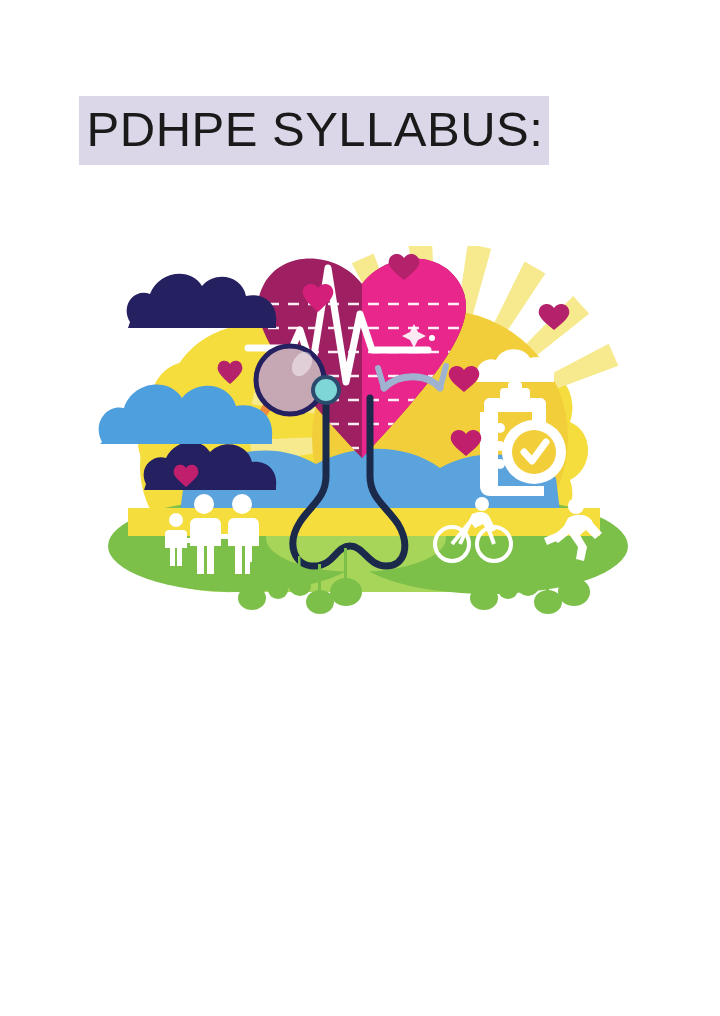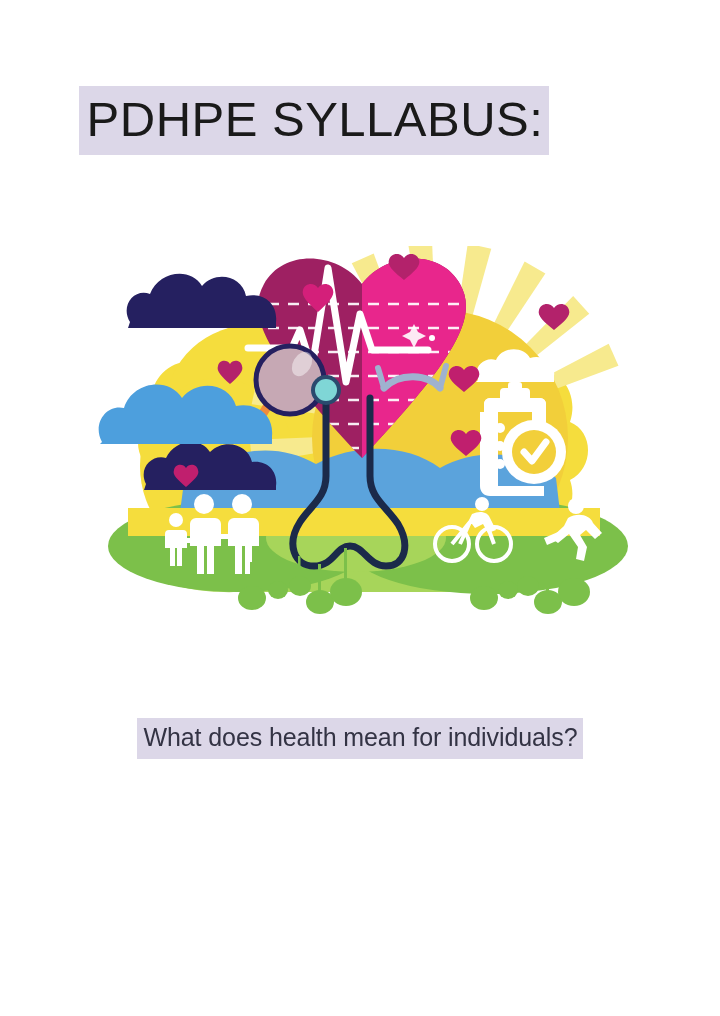--- a/index.html
+++ b/index.html
@@ -19,21 +19,21 @@
   .page {
     position: absolute;
     inset: 0;
     background: #ffffff;
   }
 
   
   .title-wrap {
     position: absolute;
     left: 0;
-    top: 86px;
+    top: 96px;
     width: 628px;
     text-align: center;
   }
   .title-text {
     display: inline-block;
     background: #dcd7e8;
     color: #1a1a1a;
     font-size: 49px;
     line-height: 1.28;
     letter-spacing: 0.5px;
@@ -326,17 +326,14 @@
         <g fill="#c01f6e">
           <path d="M378,188 c-4,-6 -13,-5 -15,2 c-2,6 5,12 15,20 c10,-8 17,-14 15,-20 c-2,-7 -11,-8 -15,-2 Z"></path>
         </g>
         <g fill="#c01f6e">
           <path d="M98,222 c-3,-5 -11,-4 -12,2 c-2,5 4,10 12,17 c8,-7 14,-12 12,-17 c-1,-6 -9,-7 -12,-2 Z"></path>
         </g>
       </g>
     </svg>
   </div>
 
-  <div class="caption-wrap">
-    <span class="caption-text">What does health mean for individuals?</span>
-  </div>
 
 </div>
 
 </body></html>

